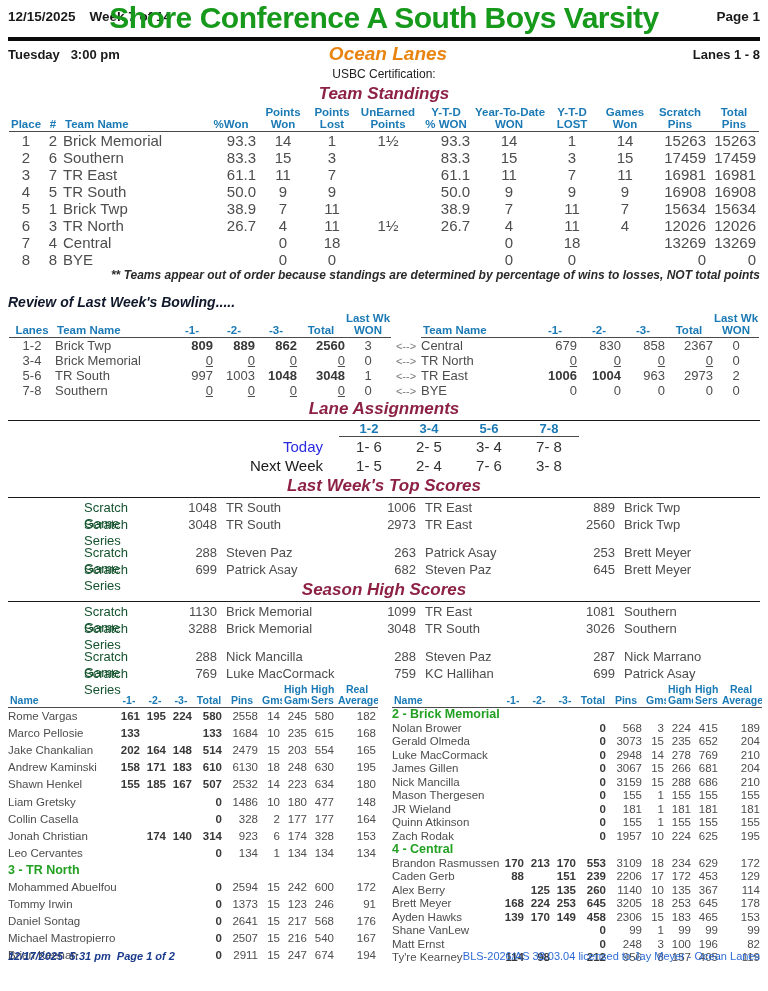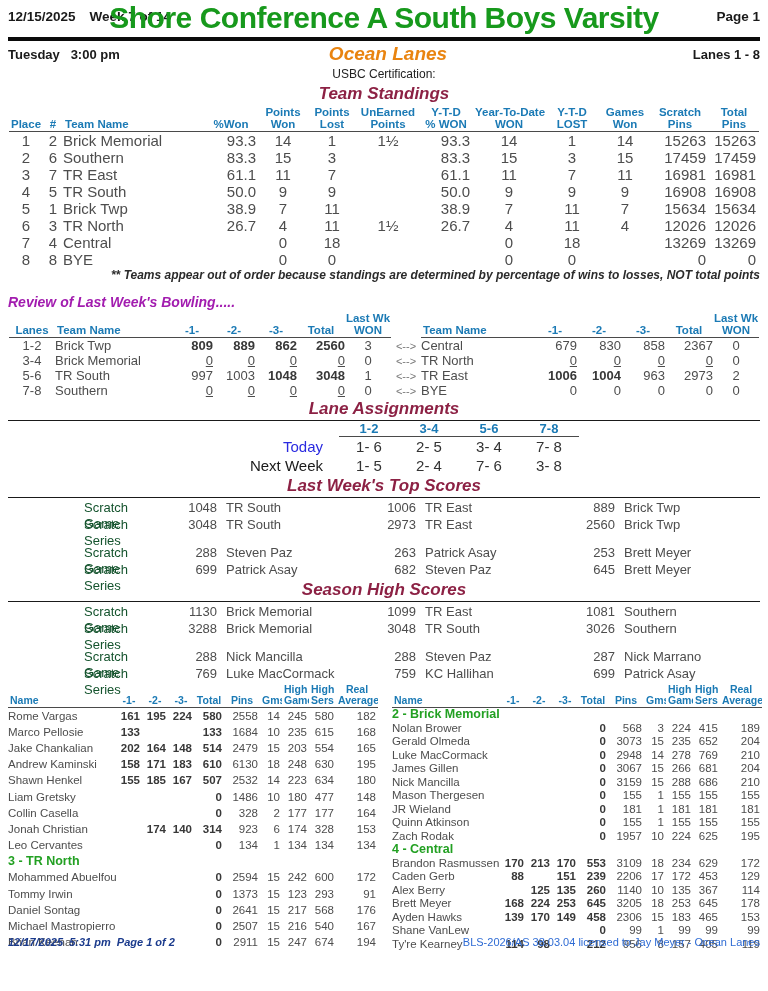--- a/index.html
+++ b/index.html
@@ -31,21 +31,21 @@
   .hd{border-bottom:1.5px solid #4a4a4a;padding:0 2px 1px;}
   .al{text-align:left}.ar{text-align:right}.ac{text-align:center}
 
   
   #standings{width:750px;margin:0 auto;}
   #standings td{font-size:15px;height:17px;line-height:16px;color:#4d4d4d;}
   #standings td.ar{padding-right:3px}
   .footnote{text-align:right;font-size:12px;font-weight:bold;font-style:italic;color:#2b2b2b;height:17px;}
 
   
-  .review-title{font-size:14px;font-weight:bold;font-style:italic;color:#a21caf;margin:9px 0 0;height:18px;}
+  .review-title{font-size:14px;font-weight:bold;font-style:italic;color:#0f172a;margin:9px 0 0;height:18px;}
   #review{width:750px;margin:0 auto;}
   #review td{font-size:13px;height:15px;line-height:14px;}
   #review td.b{font-weight:bold;color:#383838;}
   #review td.u{text-decoration:underline;}
   #review .arrow{color:#777;font-size:11px;text-align:center;}
   #review th{font-size:11.5px;}
 
   
   #lanes{margin:0 auto;}
   #lanes td{font-size:15px;height:19px;line-height:18px;text-align:center;color:#333;}
@@ -725,21 +725,21 @@
           </tr>
           <tr>
             <td class="al">Tommy Irwin</td>
             <td class="ar pg"></td>
             <td class="ar pg"></td>
             <td class="ar pg"></td>
             <td class="ar pg">0</td>
             <td class="ar">1373</td>
             <td class="ar">15</td>
             <td class="ar">123</td>
-            <td class="ar">293</td>
+            <td class="ar">246</td>
             <td class="ar">91</td>
           </tr>
           <tr>
             <td class="al">Daniel Sontag</td>
             <td class="ar pg"></td>
             <td class="ar pg"></td>
             <td class="ar pg"></td>
             <td class="ar pg">0</td>
             <td class="ar">2641</td>
             <td class="ar">15</td>
@@ -1001,20 +1001,32 @@
             <td class="ar pg"></td>
             <td class="ar pg"></td>
             <td class="ar pg">0</td>
             <td class="ar">99</td>
             <td class="ar">1</td>
             <td class="ar">99</td>
             <td class="ar">99</td>
             <td class="ar">99</td>
           </tr>
           <tr>
+            <td class="al">Matt Ernst</td>
+            <td class="ar pg"></td>
+            <td class="ar pg"></td>
+            <td class="ar pg"></td>
+            <td class="ar pg">0</td>
+            <td class="ar">248</td>
+            <td class="ar">3</td>
+            <td class="ar">100</td>
+            <td class="ar">196</td>
+            <td class="ar">82</td>
+          </tr>
+          <tr>
             <td class="al">Ty're Kearney</td>
             <td class="ar pg">114</td>
             <td class="ar pg">98</td>
             <td class="ar pg"></td>
             <td class="ar pg">212</td>
             <td class="ar">956</td>
             <td class="ar">8</td>
             <td class="ar">157</td>
             <td class="ar">405</td>
             <td class="ar">119</td>

